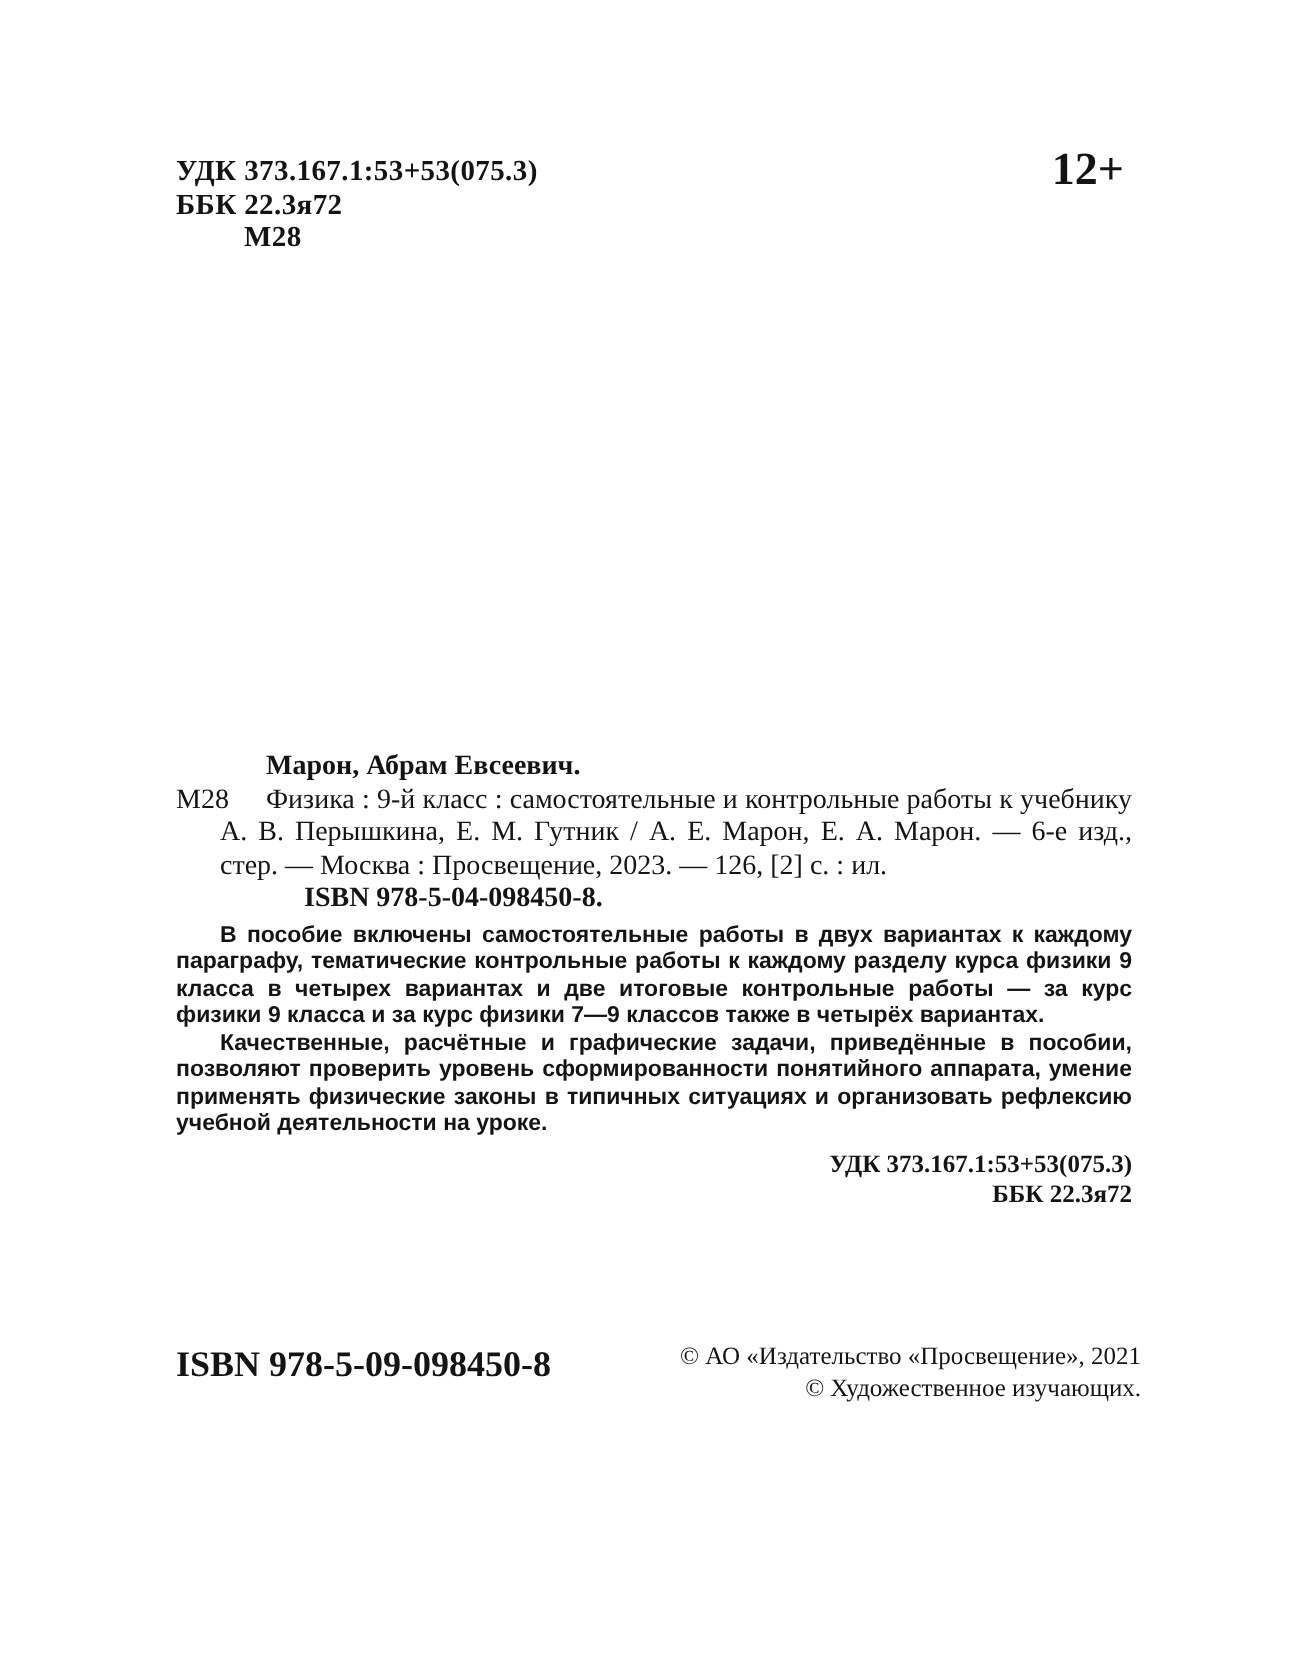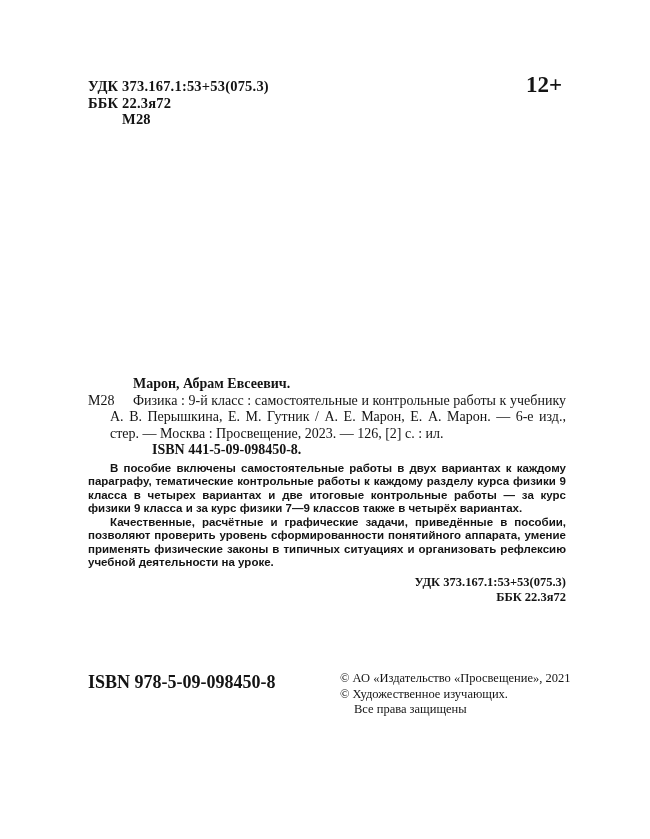--- a/index.html
+++ b/index.html
@@ -95,20 +95,21 @@
     left: 88px;
     font-size: 18px;
     font-weight: bold;
   }
   .copyright {
     position: absolute;
     top: 671px;
     left: 340px;
     font-size: 12.5px;
     line-height: 15.5px;
+    text-align: right;
   }
   .copyright .line.indent { padding-left: 14px; }
 </style>
 </head>
 <body>
 
 <div class="page">
 
   <div class="top-codes">
     <div>УДК 373.167.1:53+53(075.3)</div>
@@ -117,30 +118,29 @@
   </div>
 
   <div class="age-badge">12+</div>
 
   <div class="catalog">
     <p class="author">Марон, Абрам Евсеевич.</p>
     <div class="entry">
       <span class="margin-label">М28</span>
       <p class="desc">Физика : 9-й класс : самостоятельные и контрольные работы к учебнику А. В. Перышкина, Е. М. Гутник / А. Е. Марон, Е. А. Марон. — 6-е изд., стер. — Москва : Просвещение, 2023. — 126, [2] с. : ил.</p>
     </div>
-    <p class="isbn-line">ISBN 441-5-09-098450-8.</p>
+    <p class="isbn-line">ISBN 978-5-04-098450-8.</p>
     <p class="ann bold">В пособие включены самостоятельные работы в двух вариантах к каждому параграфу, тематические контрольные работы к каждому разделу курса физики 9 класса в четырех вариантах и две итоговые контрольные работы — за курс физики 9 класса и за курс физики 7—9 классов также в четырёх вариантах.</p>
     <p class="ann bold">Качественные, расчётные и графические задачи, приведённые в пособии, позволяют проверить уровень сформированности понятийного аппарата, умение применять физические законы в типичных ситуациях и организовать рефлексию учебной деятельности на уроке.</p>
     <div class="right-codes">
       <div>УДК 373.167.1:53+53(075.3)</div>
       <div>ББК 22.3я72</div>
     </div>
   </div>
 
   <div class="footer-isbn">ISBN 978-5-09-098450-8</div>
 
   <div class="copyright">
     <div class="line">© АО «Издательство «Просвещение», 2021</div>
     <div class="line">© Художественное изучающих.</div>
-    <div class="line indent">Все права защищены</div>
   </div>
 
 </div>
 
 </body></html>

